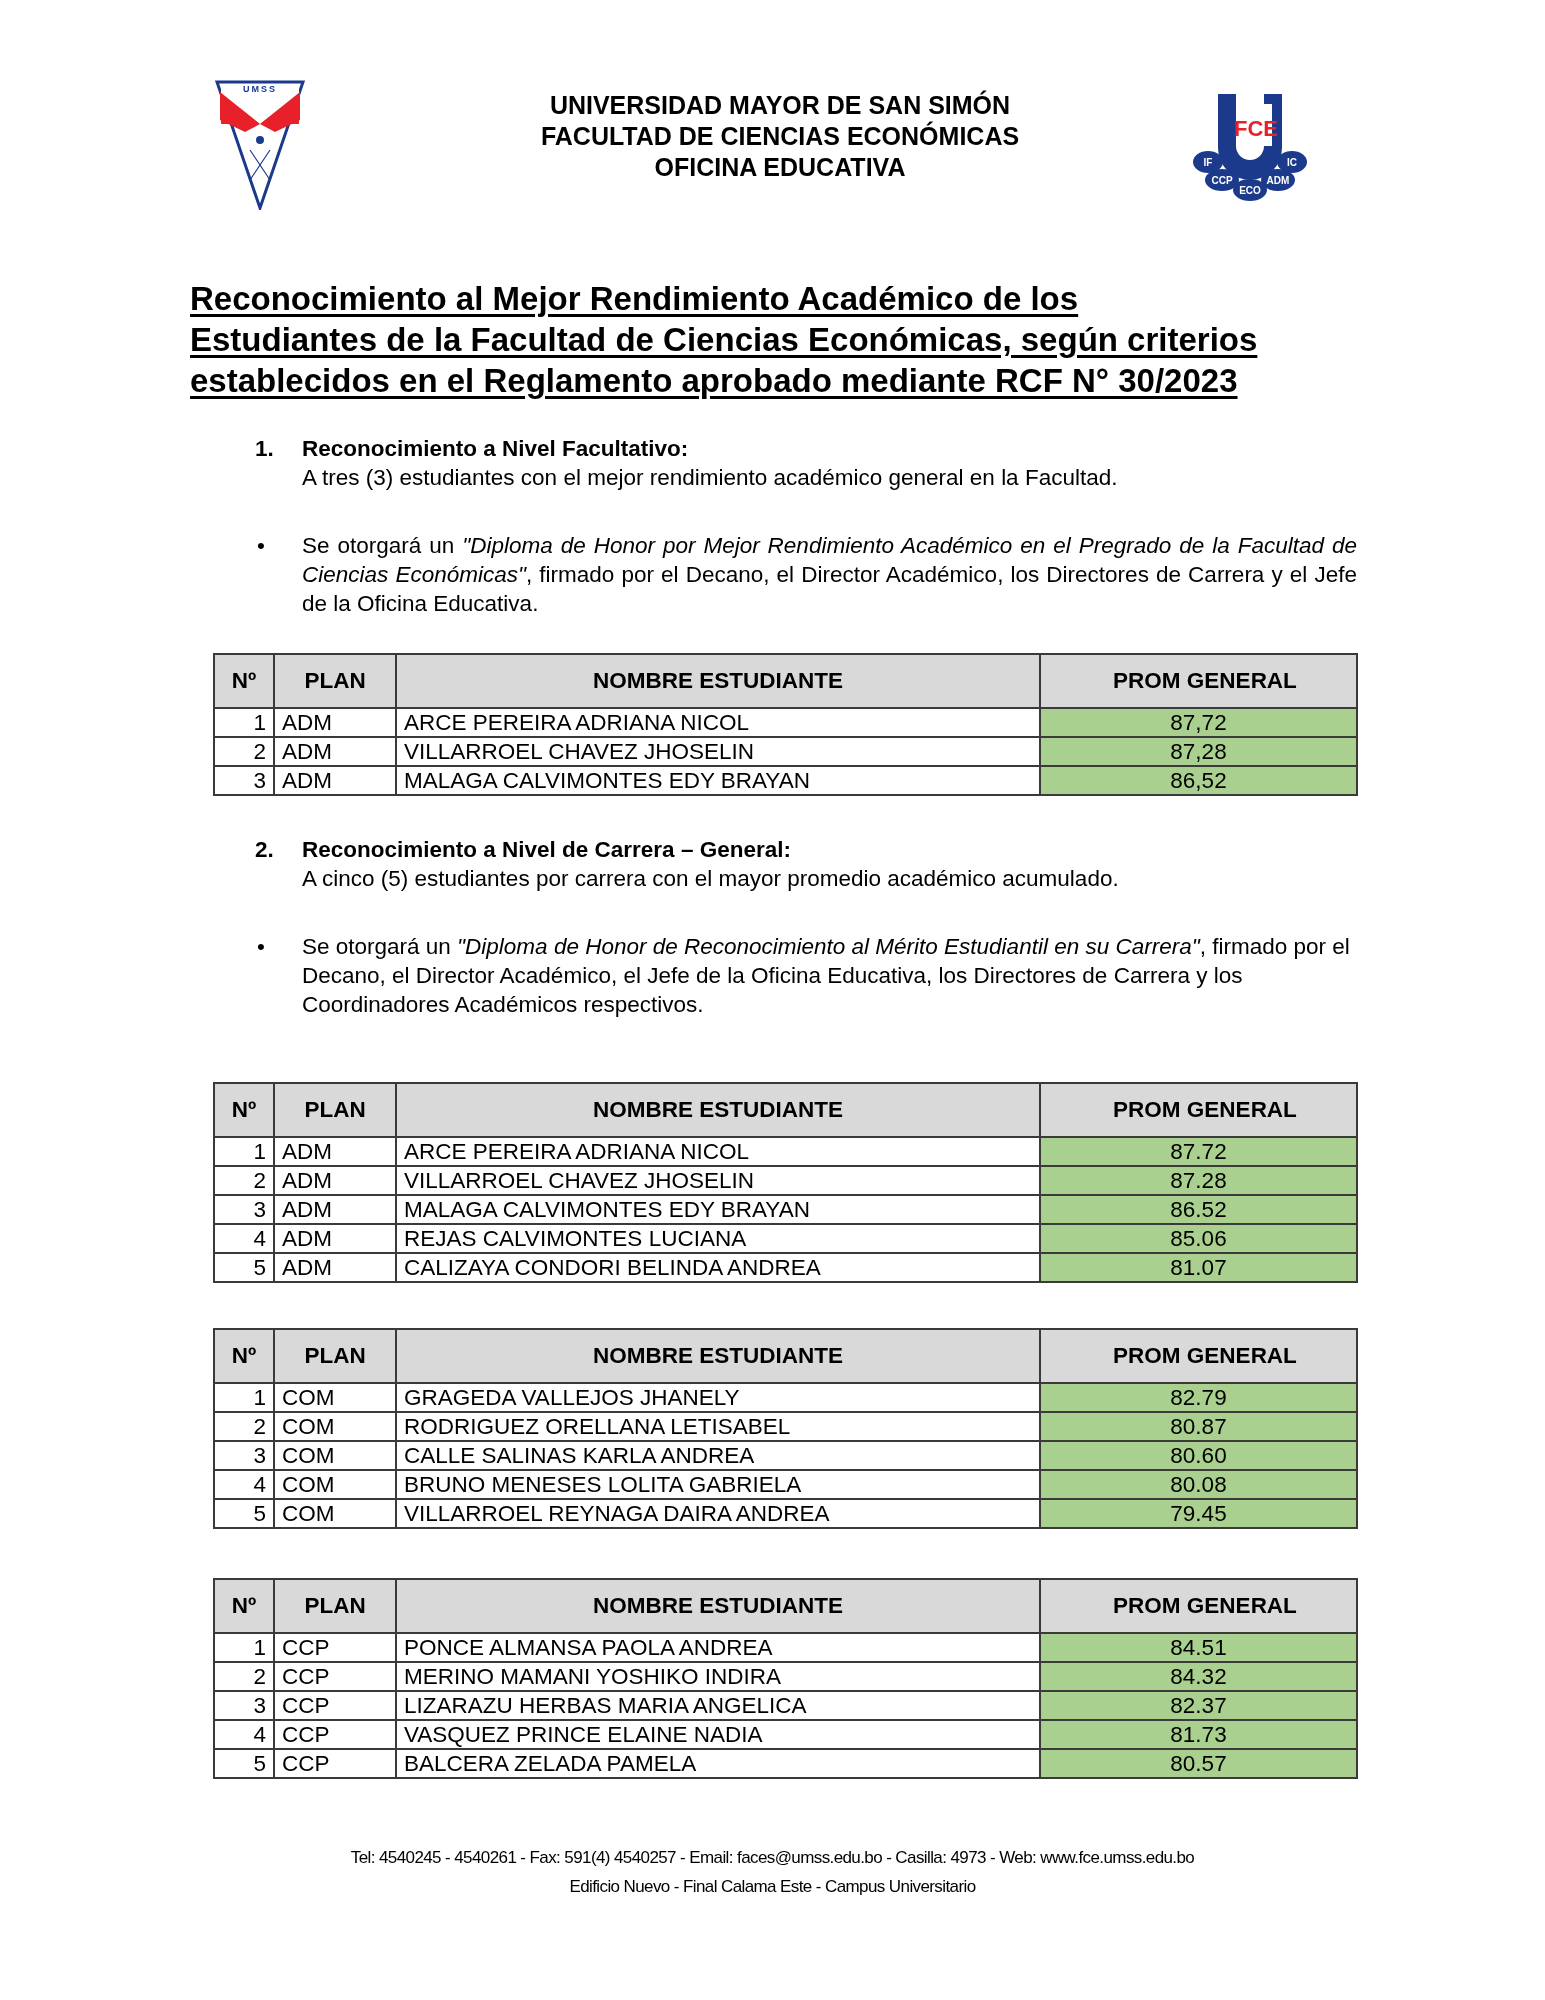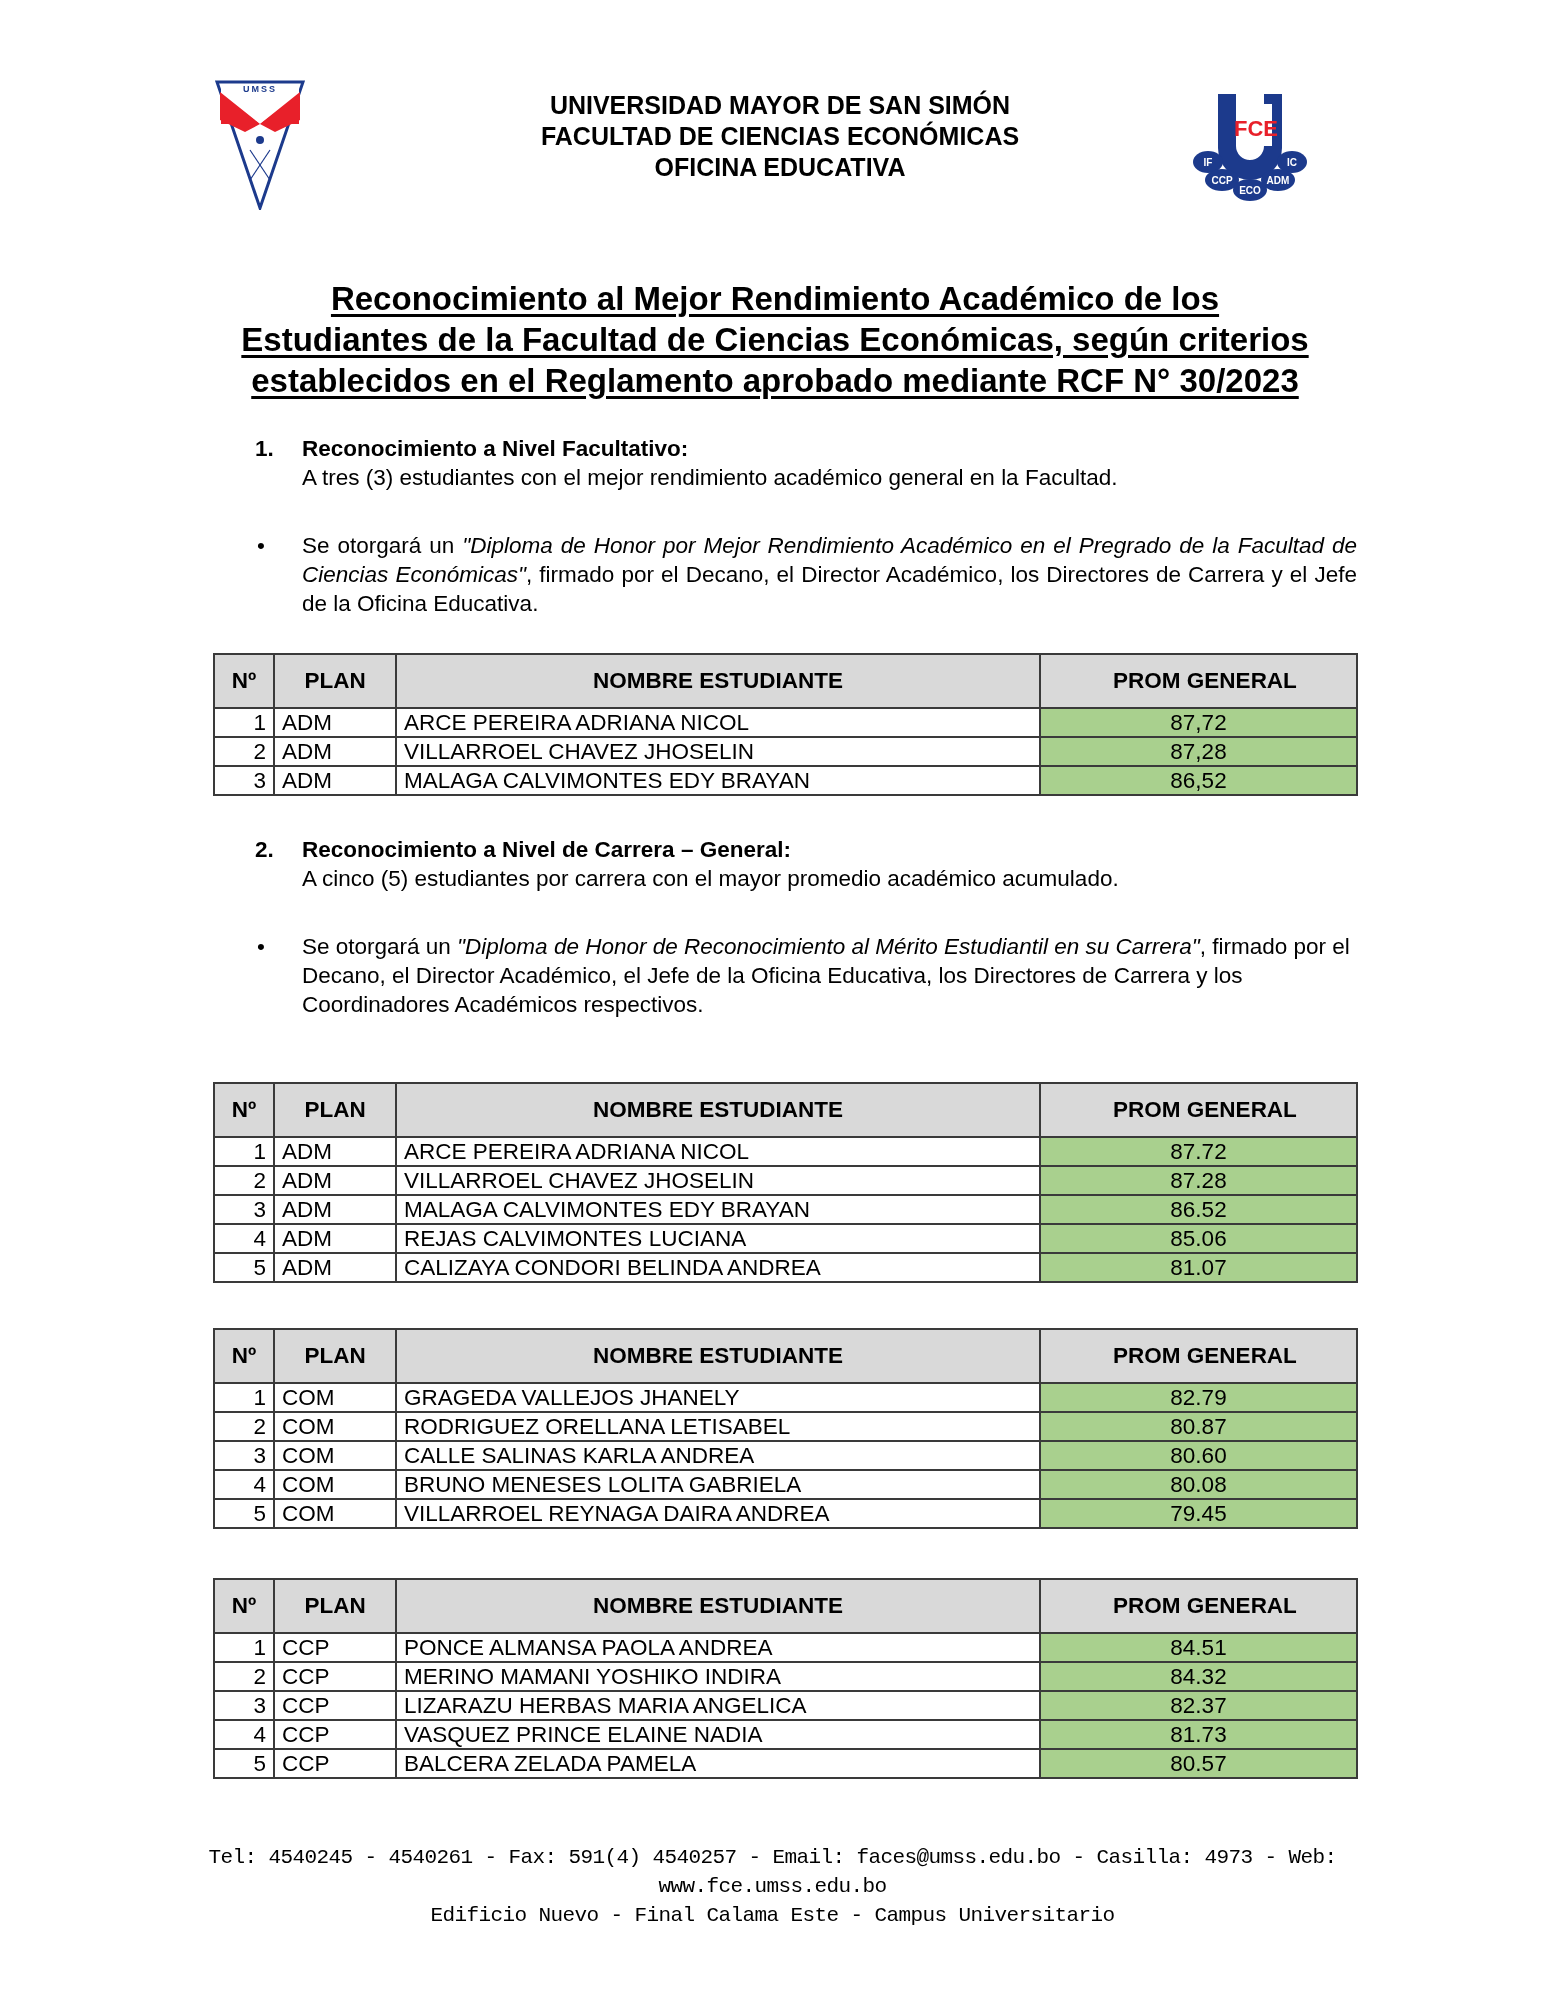--- a/index.html
+++ b/index.html
@@ -4,21 +4,21 @@
 <style>
   html, body { margin:0; padding:0; background:#ffffff; }
   body { width:1545px; height:2000px; position:relative; font-family:"Liberation Sans", sans-serif; color:#000; }
   .page { position:absolute; left:0; top:0; width:1238px; height:2000px; }
 
   .logo-left { position:absolute; left:215px; top:80px; width:90px; height:130px; }
   .logo-right { position:absolute; left:1190px; top:92px; width:120px; height:115px; }
 
   .header { position:absolute; left:400px; top:90px; width:760px; text-align:center; font-weight:bold; font-size:25px; line-height:31px; }
 
-  .title { position:absolute; left:190px; top:278px; width:1170px; text-align:center; font-weight:bold; font-size:33px; line-height:41px; text-decoration:underline; text-underline-offset:4px; }
+  .title { position:absolute; left:190px; top:278px; width:1170px; text-align:left; font-weight:bold; font-size:33px; line-height:41px; text-decoration:underline; text-underline-offset:4px; }
 
   .sec { position:absolute; left:255px; font-size:22.5px; line-height:29px; }
   .sec .num { position:absolute; left:0; font-weight:bold; }
   .sec .body { margin-left:47px; }
   .sec .head { font-weight:bold; }
   .bullet { position:absolute; left:255px; font-size:22.5px; line-height:29px; width:1102px; }
   .bullet .dot { position:absolute; left:2px; top:0; }
   .bullet .txt { margin-left:47px; text-align:justify; }
   .bullet i { font-style:italic; }
 
@@ -27,21 +27,21 @@
   table.grid th { background:#d9d9d9; font-weight:bold; text-align:center; height:52px; }
   table.grid th.prom { text-align:center;padding-left:20px; }
   table.grid td { height:27px; line-height:27px; }
   table.grid td.n { text-align:right; width:44px; }
   table.grid td.plan { width:106px; }
   table.grid td.prom { background:#a9d08e; text-align:center; width:288px; }
   table.grid th.n { width:44px; }
   table.grid th.plan { width:106px; }
   table.grid th.prom { width:288px; }
 
-  .footer { position:absolute; left:150px; top:1843px; width:1245px; text-align:center; font-size:21px; line-height:29px; font-family:Liberation Mono, monospace; letter-spacing:-0.6px; }
+  .footer { position:absolute; left:150px; top:1843px; width:1245px; text-align:center; font-size:17px; line-height:29px; font-family:Liberation Sans, sans-serif; letter-spacing:-0.6px; }
 </style>
 </head>
 <body>
 
 <div class="page">
 
   <svg class="logo-left" viewBox="0 0 90 130">
     <polygon points="2,2 88,2 45,128" fill="#ffffff" stroke="#1c3a8c" stroke-width="3"></polygon>
     <polygon points="6,14 45,44 6,44" fill="#e8202a"></polygon>
     <polygon points="84,14 45,44 84,44" fill="#e8202a"></polygon>

